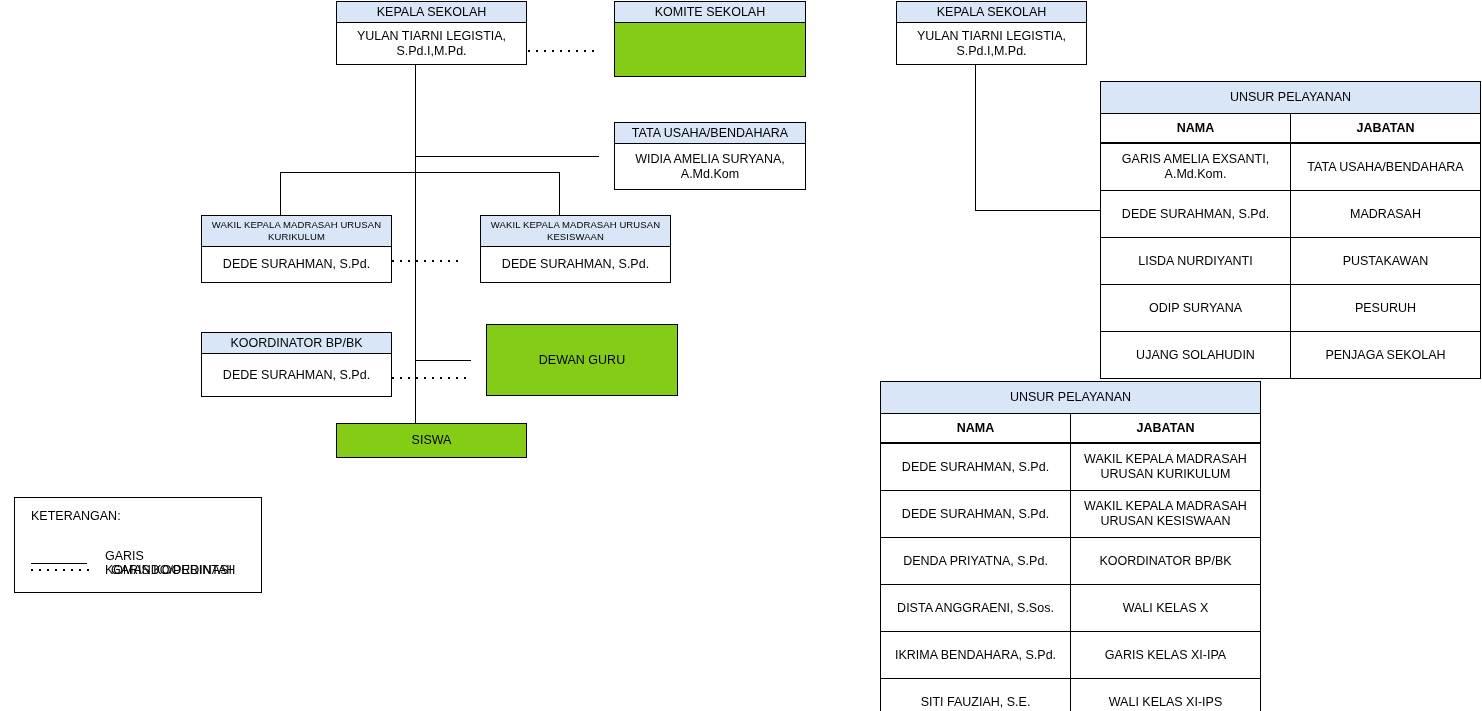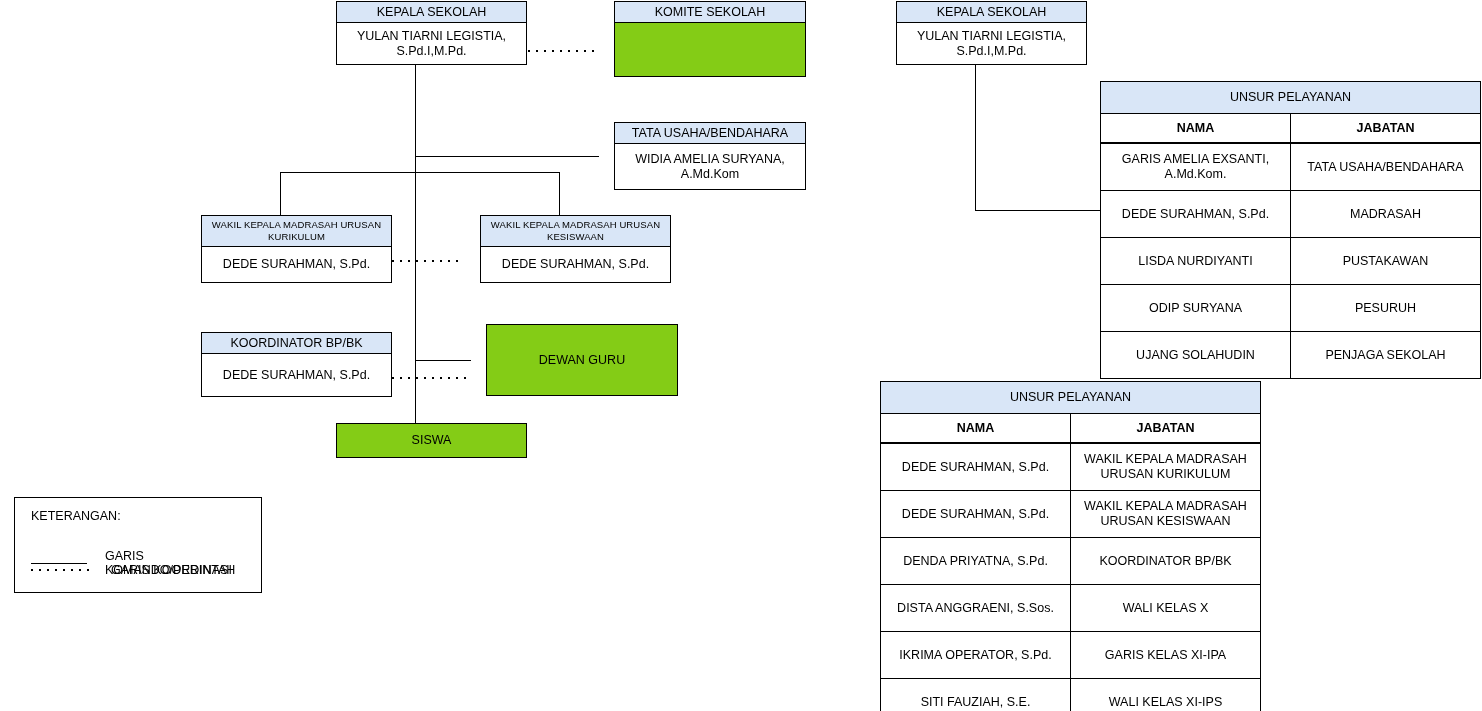--- a/index.html
+++ b/index.html
@@ -311,21 +311,21 @@
         </tr>
         <tr>
           <td>DENDA PRIYATNA, S.Pd.</td>
           <td>KOORDINATOR BP/BK</td>
         </tr>
         <tr>
           <td>DISTA ANGGRAENI, S.Sos.</td>
           <td>WALI KELAS X</td>
         </tr>
         <tr>
-          <td>IKRIMA OPERATOR, S.Pd.</td>
+          <td>IKRIMA BENDAHARA, S.Pd.</td>
           <td>GARIS KELAS XI-IPA</td>
         </tr>
         <tr>
           <td>SITI FAUZIAH, S.E.</td>
           <td>WALI KELAS XI-IPS</td>
         </tr>
       </tbody>
   </table>
 
 </div>

